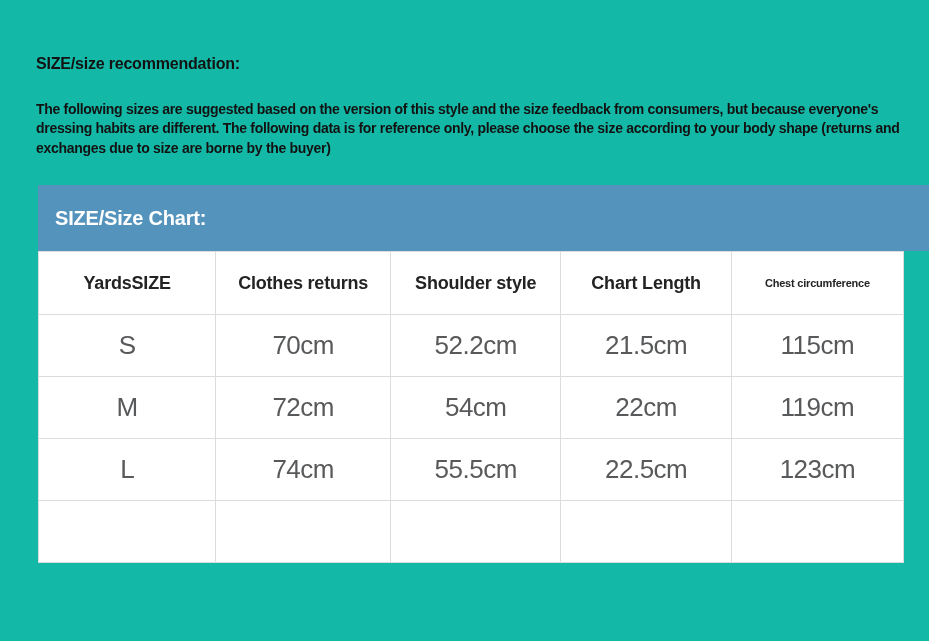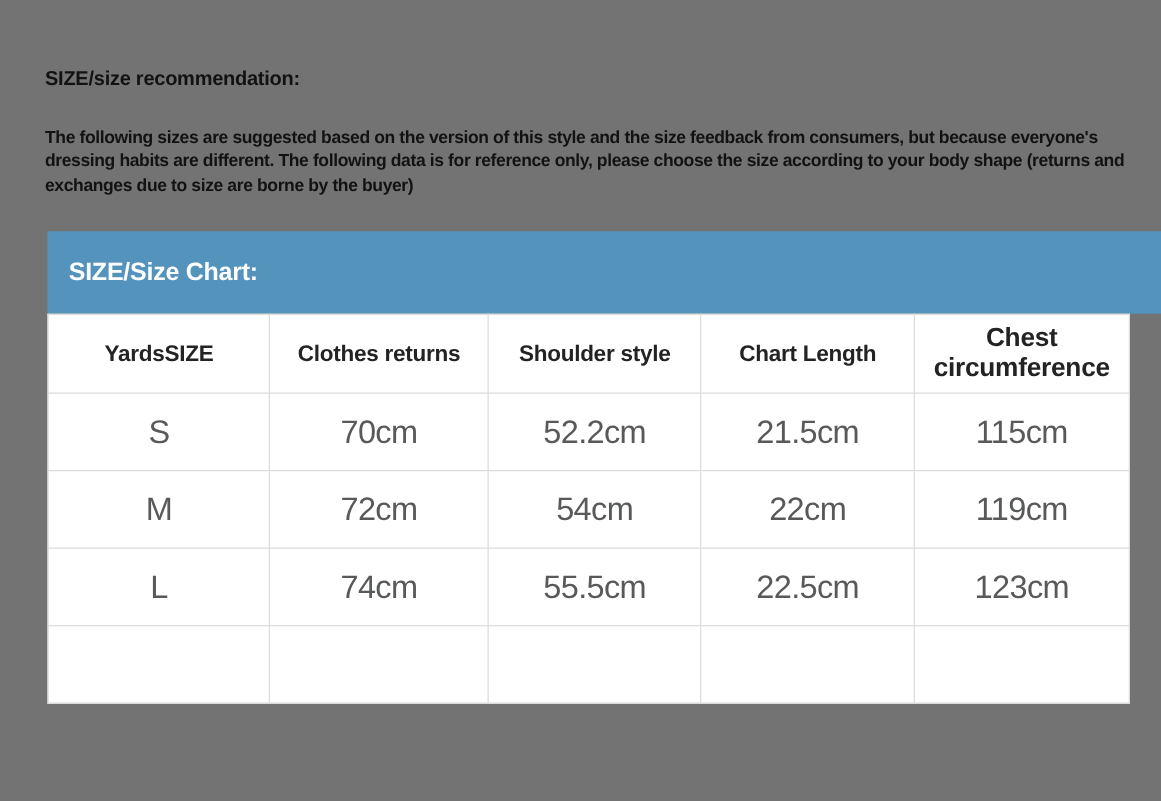--- a/index.html
+++ b/index.html
@@ -1,21 +1,21 @@
 <!DOCTYPE html>
 <html><head>
 <meta charset="utf-8">
 <style>
   * { margin: 0; padding: 0; box-sizing: border-box; }
   html, body { background: #ffffff; }
   .page {
     position: relative;
     width: 929px;
     height: 641px;
-    background: #737373;
+    background: #14b8a6;
     font-family: "Liberation Sans", "DejaVu Sans", sans-serif;
     overflow: hidden;
   }
   .rec-title {
     position: absolute;
     left: 36px;
     top: 55px;
     font-size: 16px;
     font-weight: bold;
     color: #121212;
@@ -65,21 +65,21 @@
     vertical-align: middle;
   }
   table.size-table thead tr { height: 63px; }
   table.size-table tbody tr { height: 62px; }
   table.size-table th {
     font-size: 18px;
     font-weight: bold;
     color: #232323;
     letter-spacing: -0.2px;
   }
-  table.size-table th:last-child { font-size: 21px; }
+  table.size-table th:last-child { font-size: 11px; }
   table.size-table td {
     font-size: 26px;
     font-weight: normal;
     color: #58595b;
     letter-spacing: -0.5px;
   }
   col.c1 { width: 20.5%; }
   col.c2 { width: 20.2%; }
   col.c3 { width: 19.7%; }
   col.c4 { width: 19.7%; }

